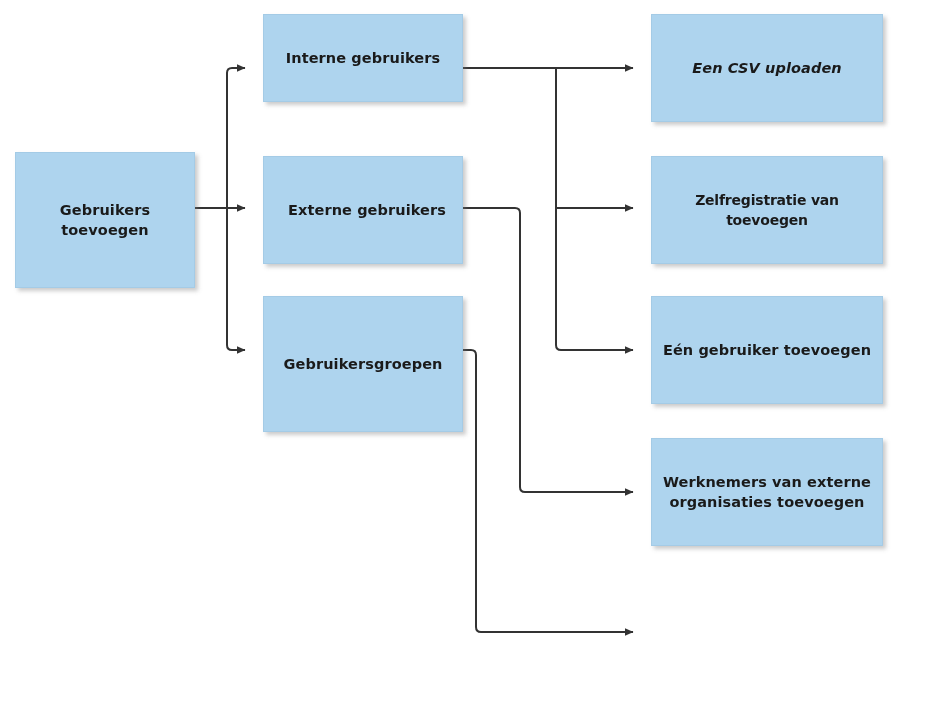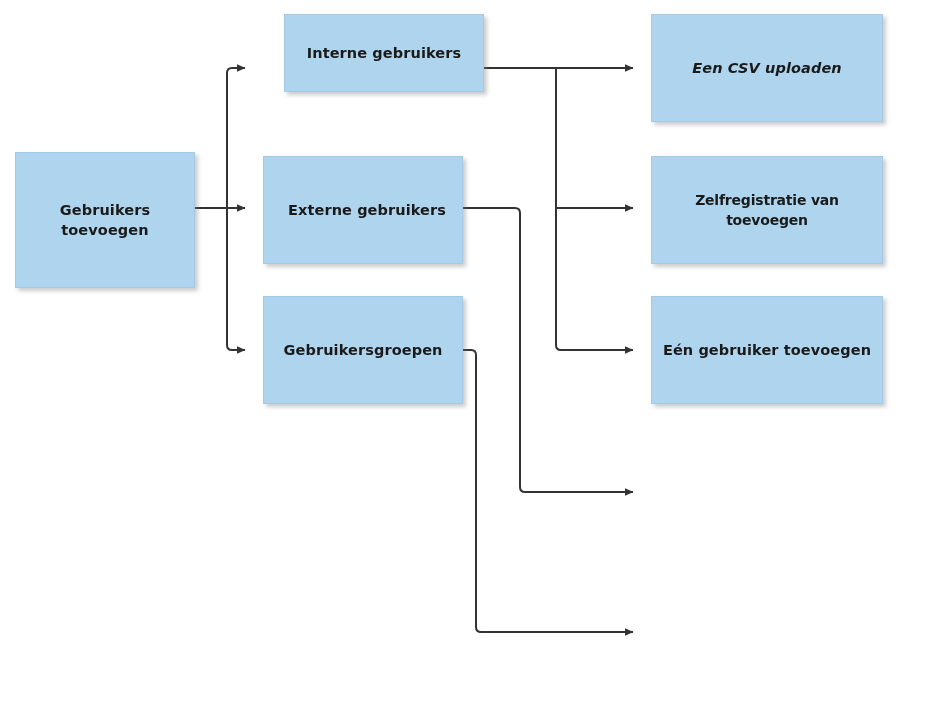--- a/index.html
+++ b/index.html
@@ -93,39 +93,43 @@
 
     <g>
       <path d="M463,350 L471,350 Q476,350 476,355 L476,627 Q476,632 481,632 L633,632" fill="none" stroke="#333333" stroke-width="2" marker-end="url(#arrow)"></path>
     </g>
   </svg>
 
   <div class="node" style="left:15px; top:152px; width:180px; height:136px;">
     <span class="node-label">Gebruikers toevoegen</span>
   </div>
 
-  <div class="node" style="left:263px; top:14px; width:200px; height:78px;margin-left:21px;">
+  <div class="node" style="left:263px; top:14px; width:200px; height:88px;">
     <span class="node-label">Interne gebruikers</span>
   </div>
 
   <div class="node" style="left:263px; top:156px; width:200px; height:108px;padding-left:8px;">
     <span class="node-label">Externe gebruikers</span>
   </div>
 
-  <div class="node" style="left:263px; top:296px; width:200px; height:108px;">
+  <div class="node" style="left:263px; top:296px; width:200px; height:136px;">
     <span class="node-label">Gebruikersgroepen</span>
   </div>
 
   <div class="node" style="left:651px; top:14px; width:232px; height:108px;font-style:italic;">
     <span class="node-label">Een CSV uploaden</span>
   </div>
 
   <div class="node" style="left:651px; top:156px; width:232px; height:108px;">
     <span class="node-label tight">Zelfregistratie van toevoegen</span>
   </div>
 
   <div class="node" style="left:651px; top:296px; width:232px; height:108px;">
     <span class="node-label">Eén gebruiker toevoegen</span>
   </div>
 
+  <div class="node" style="left:651px; top:438px; width:232px; height:108px;">
+    <span class="node-label">Werknemers van externe
+organisaties toevoegen</span>
+  </div>
 
 
 </div>
 
 </body></html>

